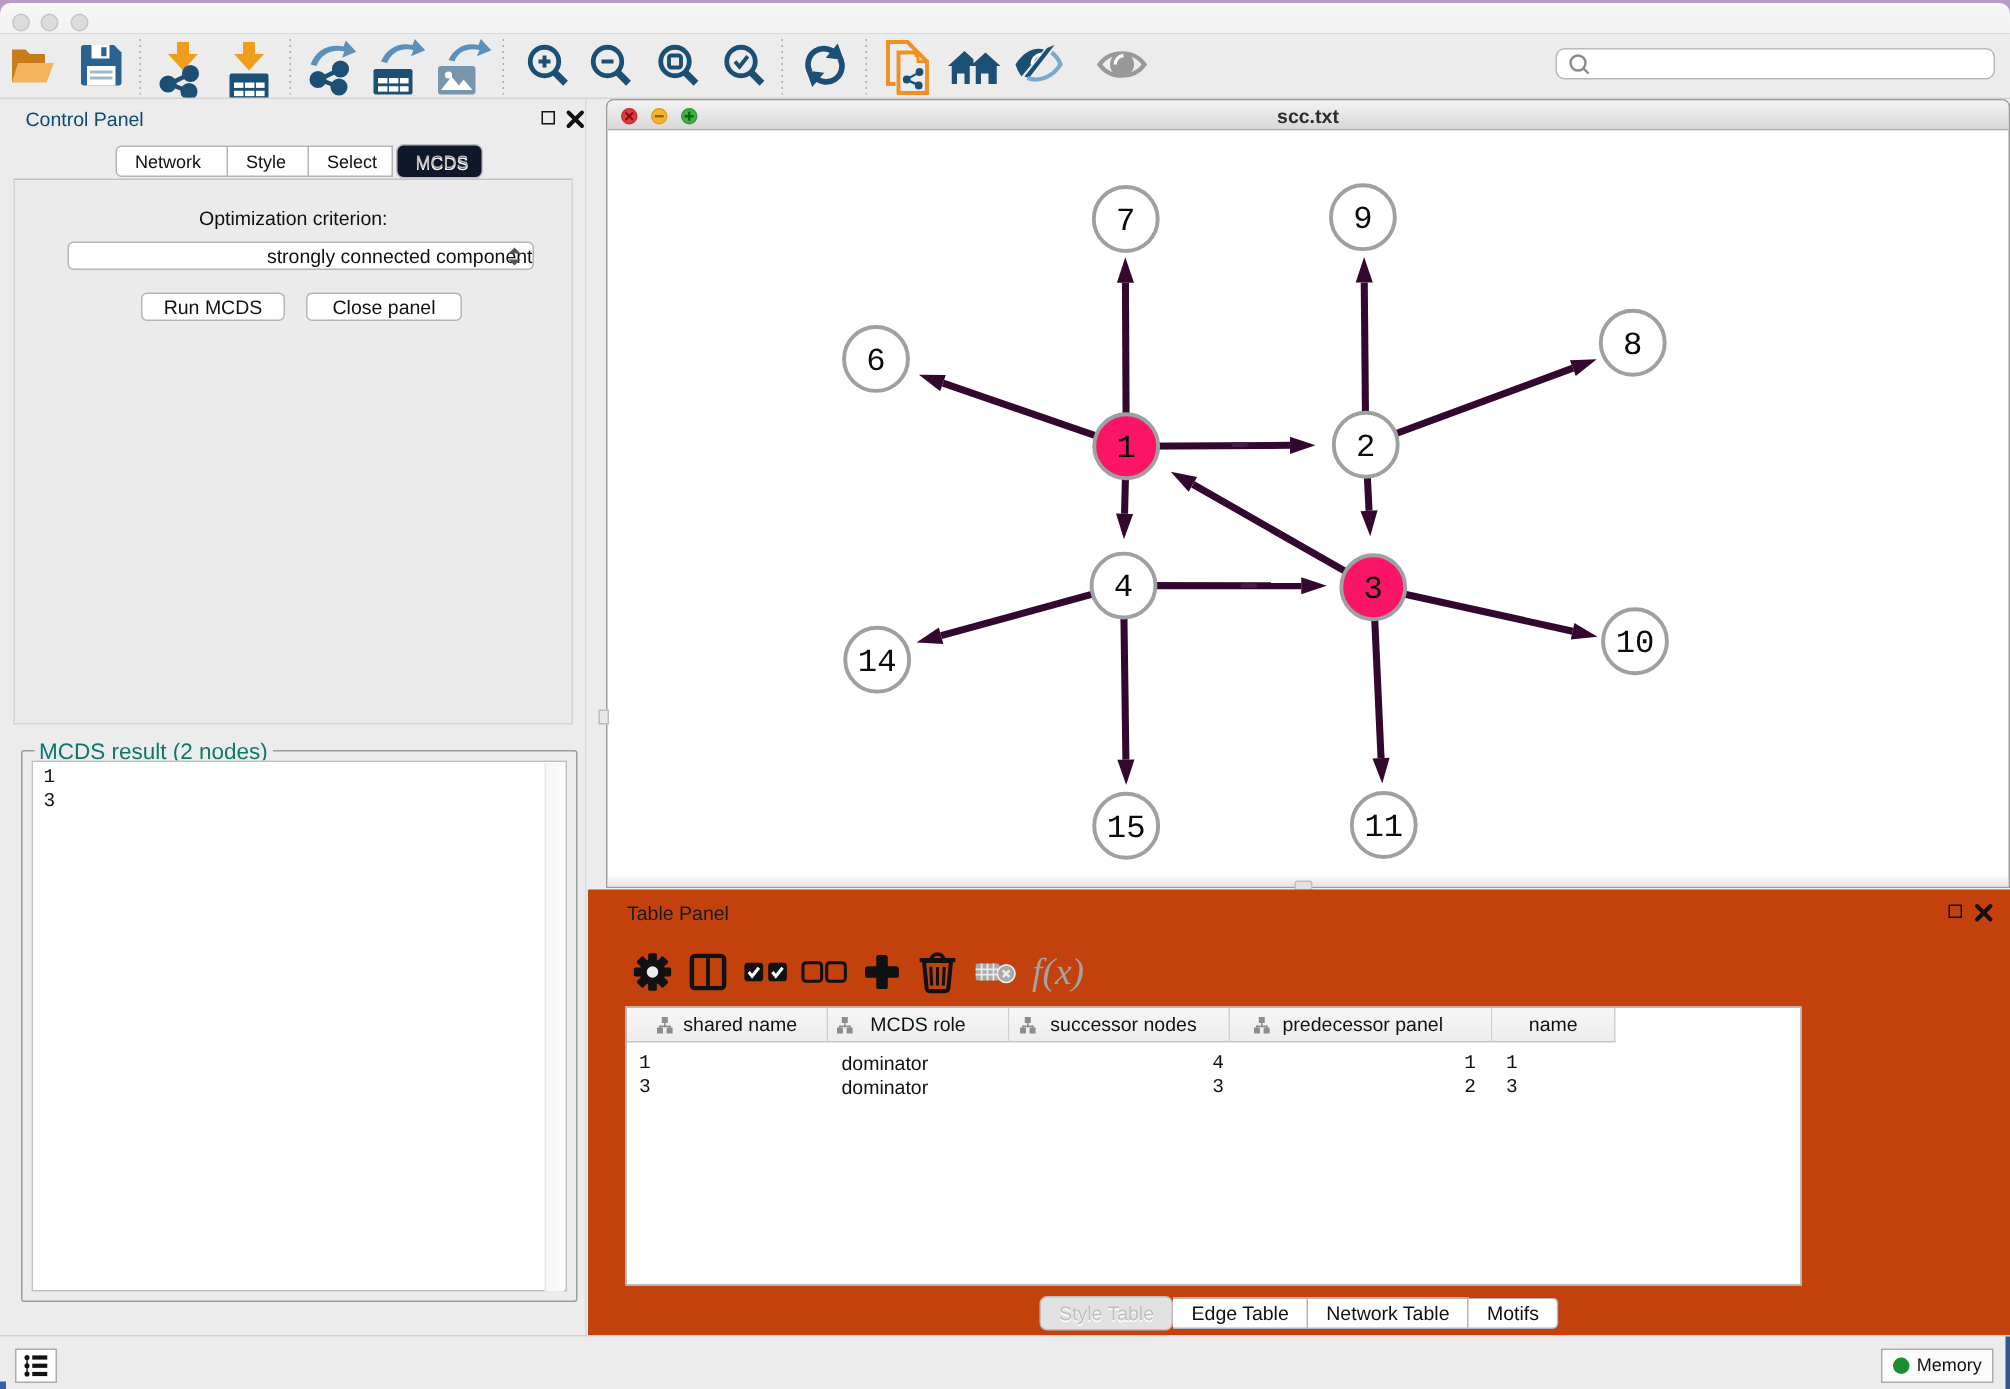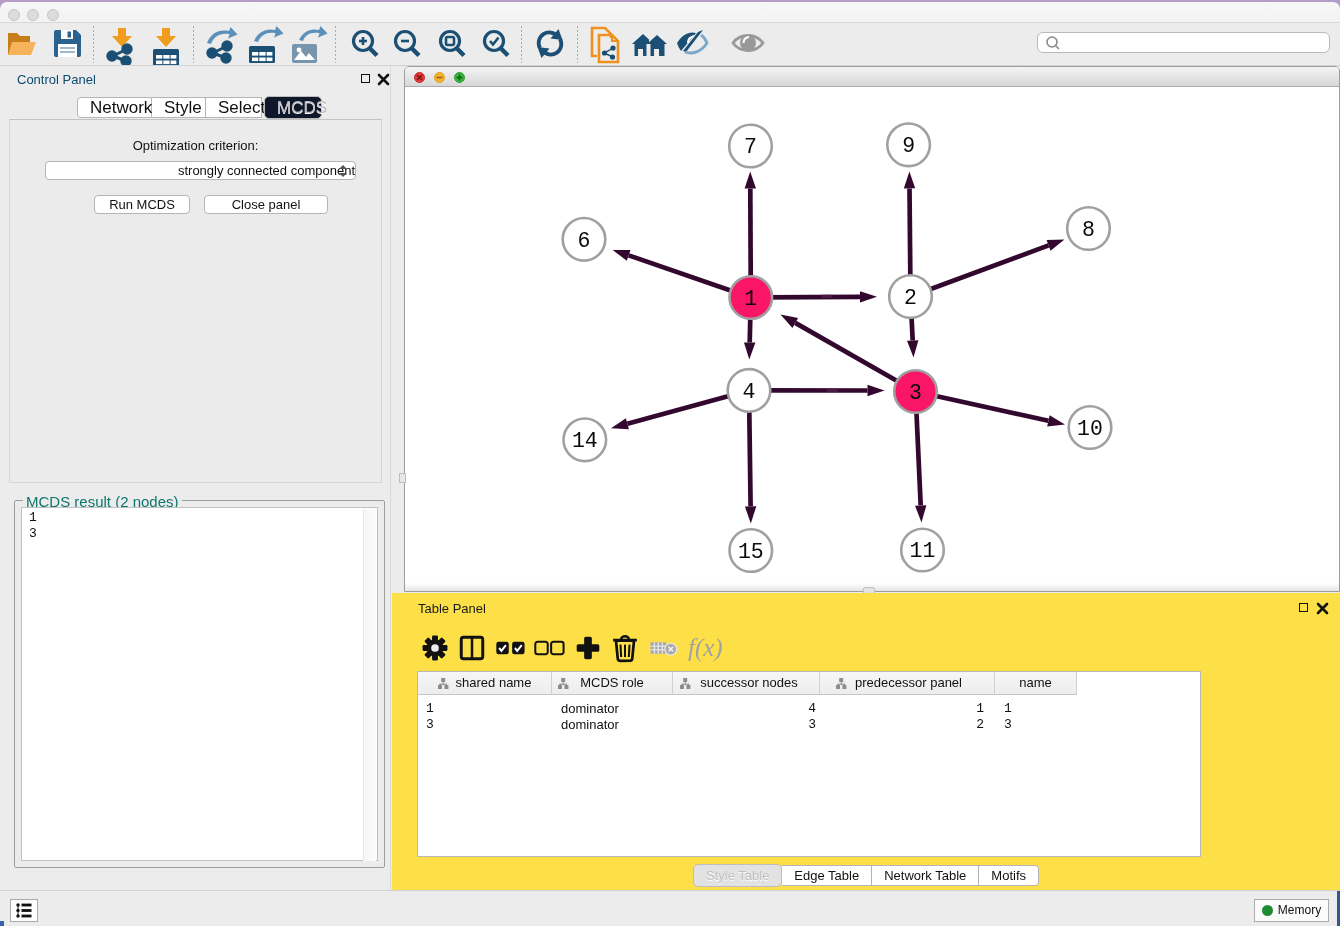--- a/index.html
+++ b/index.html
@@ -11,40 +11,40 @@
   .tl { position:absolute; top:7px; width:12px; height:12px; border-radius:50%; background:#dcdcdc; border:1px solid #c6c6c6; }
   #wintitle { position:absolute; top:4px; left:0; width:100%; text-align:center; font-size:13px; color:#ababab; }
   #toolbar { left:0; top:23px; width:1340px; height:43px; background:#ececec; border-bottom:1px solid #d4d4d4; }
   .sep { position:absolute; top:3px; height:37px; width:1px; background-image:linear-gradient(#aaa 40%, rgba(255,255,255,0) 0%); background-size:1px 4px; }
   #searchbox { position:absolute; left:1037px; top:9px; width:293px; height:21px; background:#fff; border:1px solid #b9b9b9; border-radius:6px; }
   
   #cpanel { left:0; top:66px; width:391px; height:824px; background:#ececec; border-right:1px solid #dadada; }
   #cp-title { position:absolute; left:17px; top:6px; font-size:13px; color:#0c4a6e; }
   .winbtn-sq { position:absolute; width:9px; height:9px; border:1.6px solid #111; }
   .tabsrow { position:absolute; display:flex; }
-  .tab { height:21px; background:#fff; border:1px solid #b4b4b4; border-left:none; font-size:17px; color:#111; text-align:left; line-height:20px; padding:0 12px; }
+  .tab { height:21px; background:#fff; border:1px solid #b4b4b4; border-left:none; font-size:12px; color:#111; text-align:left; line-height:20px; padding:0 12px; }
   .tab.first { border-left:1px solid #b4b4b4; border-radius:4px 0 0 4px; }
   .tab.seldis { background:#0f172a; color:#bcbcbc; text-shadow:0 1px 0 #fdfdfd; border-radius:5px; border:1px solid #bdbdbd; margin-left:2px; height:23px; margin-top:-1px; line-height:22px; }
   #cp-content { position:absolute; left:9px; top:53px; width:373px; height:364px; background:#ebebeb; border:1px solid #d6d6d6; border-top:1px solid #c2c2c2; }
   #optlabel { position:absolute; left:0; top:18px; width:100%; text-align:center; font-size:13px; color:#111; }
   #dropdown { position:absolute; left:35px; top:41px; width:311px; height:19px; background:#fff; border:1px solid #b5b5b5; border-radius:4px; font-size:13px; color:#111; line-height:17px; padding-left:13px;text-align:right; }
   .btn { position:absolute; height:19px; background:#fff; border:1px solid #b5b5b5; border-radius:4px; font-size:13px; color:#111; text-align:center; line-height:17px; }
   
   #mcds-fs { position:absolute; left:14px; top:434px; width:371px; height:368px; border:1px solid #9d9d9d; border-radius:2px; }
   #mcds-legend { position:absolute; left:8px; top:-8px; background:#ececec; padding:0 3px; font-size:15px; color:#0f766e; }
   #mcds-white { position:absolute; left:6px; top:6px; width:357px; height:354px; background:#fff; border:1px solid #c0c0c0; font-family:"Liberation Mono",monospace; font-size:13px; color:#111; padding:2px 0 0 7px; line-height:16px; }
   #mcds-sb { position:absolute; right:1px; top:1px; width:13px; height:352px; background:linear-gradient(90deg,#f6f6f6,#fcfcfc); border-left:1px solid #e8e8e8; }
   
   #netframe { left:404px; top:66px; width:936px; height:526px; border:1px solid #9c9c9c; border-radius:5px 5px 0 0; background:#fff; }
   #net-tb { position:absolute; left:0; top:0; width:100%; height:20px; background:linear-gradient(#f3f3f3,#d8d8d8); border-bottom:1px solid #ababab; border-radius:4px 4px 0 0; }
   #net-title { position:absolute; width:100%; text-align:center; top:3px; font-size:13px; font-weight:bold; color:#2c2c2c; }
   .tlc { position:absolute; top:5px; width:11px; height:11px; border-radius:50%; }
   #net-fade { position:absolute; left:0; bottom:0; width:100%; height:8px; background:linear-gradient(rgba(236,236,236,0),#e4e4e4); }
   
-  #tpanel { left:392px; top:593px; width:948px; height:297px; background:#fde047; }
+  #tpanel { left:392px; top:593px; width:948px; height:297px; background:#c2410c; }
   #tp-title { position:absolute; left:26px; top:8px; font-size:13px; color:#1a1a1a; }
   #tp-toolbar { position:absolute; left:25px; top:33px; width:910px; height:44px; }
   #tbl { position:absolute; left:25px; top:78px; width:784px; height:186px; background:#fff; border:1px solid #b9b9b9; }
   .th { position:absolute; top:0; height:23px; background:linear-gradient(#f6f6f6,#ededed); border-right:1px solid #d0d0d0; border-bottom:1px solid #c6c6c6; font-size:13px; color:#111; text-align:center; line-height:22px; }
   .td { position:absolute; font-size:13px; color:#111; height:16px; line-height:16px; }
   #btabs { position:absolute; left:0; top:272px; width:100%; text-align:center; }
   .btab { display:inline-block; height:21px; background:#fff; border:1px solid #b4b4b4; border-left:none; font-size:13px; color:#111; line-height:20px; padding:0 12px; vertical-align:top; }
   
   #statusbar { left:0; top:890px; width:1340px; height:36px; background:#ececec; border-top:1px solid #d2d2d2; }
   #listbtn { position:absolute; left:10px; top:8px; width:28px; height:23px; background:#fdfdfd; border:1px solid #ababab; }
@@ -218,21 +218,21 @@
   </div>
   <div id="cp-content">
     <div id="optlabel">Optimization criterion:</div>
     <div id="dropdown">strongly connected component
       <svg width="10" height="14" style="position:absolute;right:7px;top:2px">
         <path d="M1 5 L5 1 L9 5 z" fill="#555"></path>
         <path d="M1 9 L5 13 L9 9 z" fill="#555"></path>
       </svg>
     </div>
     <div class="btn" style="left:84px;top:75px;width:96px">Run MCDS</div>
-    <div class="btn" style="left:194px;top:75px;width:124px">Close panel</div>
+    <div class="btn" style="left:194px;top:75px;width:104px">Close panel</div>
   </div>
   <div id="mcds-fs">
     <div id="mcds-legend">MCDS result (2 nodes)</div>
     <div id="mcds-white">1<br>3
       <div id="mcds-sb"></div>
     </div>
   </div>
 </div>
 
 <div id="netframe" class="abs">
@@ -245,20 +245,21 @@
     <div class="tlc" style="left:29px;background:#f6b42e;border:1px solid #dd9e21">
       <svg width="9" height="9" style="position:absolute;left:0;top:0">
           <path d="M1.5 4.5 H7.5" stroke="#95650e" stroke-width="1.6"></path>
         </svg>
     </div>
     <div class="tlc" style="left:49px;background:#3eb144;border:1px solid #2f9c35">
       <svg width="9" height="9" style="position:absolute;left:0;top:0">
           <path d="M1.5 4.5 H7.5 M4.5 1.5 V7.5" stroke="#0e6612" stroke-width="1.6"></path>
         </svg>
     </div>
+    <div id="net-title">scc.txt</div>
   </div>
   <div id="net-fade"></div>
 </div>
 <svg width="936" height="505" viewBox="404 87 936 505" style="position:absolute;left:404px;top:87px">
 <line x1="750.8" y1="297.5" x2="750.3" y2="188.5" stroke="#33082f" stroke-width="4.7"></line>
 <polygon points="750.2,171.5 756.0,188.5 744.6,188.5" fill="#33082f"></polygon>
 <line x1="750.8" y1="297.5" x2="628.7" y2="255.4" stroke="#33082f" stroke-width="4.7"></line>
 <polygon points="612.6,249.9 630.5,250.0 626.8,260.8" fill="#33082f"></polygon>
 <line x1="750.8" y1="297.5" x2="860.0" y2="296.9" stroke="#33082f" stroke-width="4.7"></line>
 <polygon points="877.0,296.8 860.0,302.6 860.0,291.2" fill="#33082f"></polygon>

